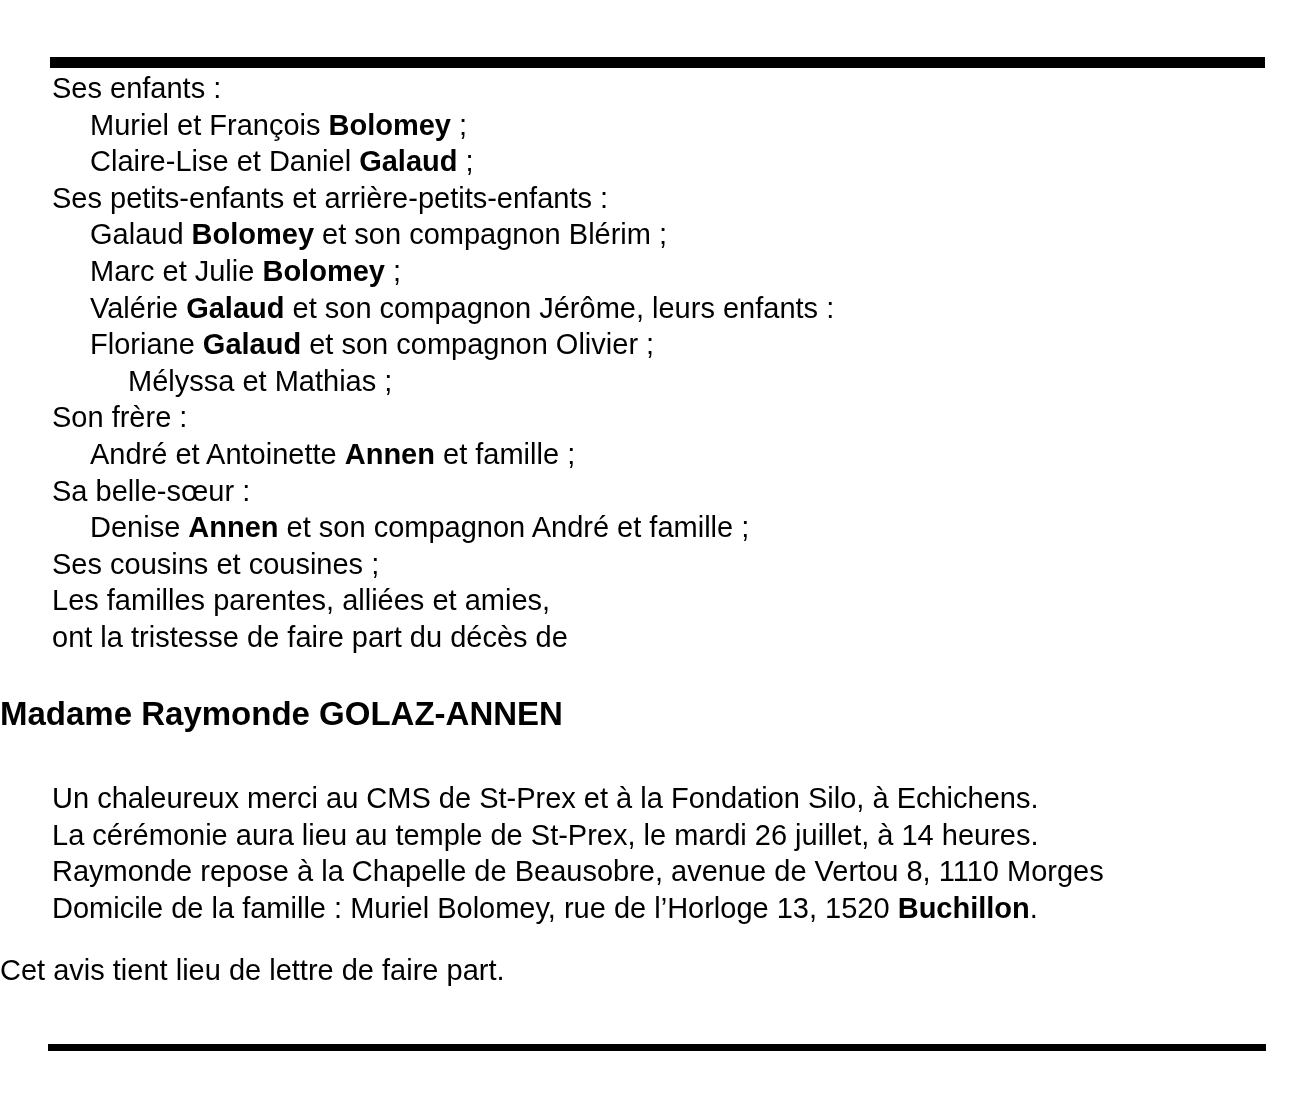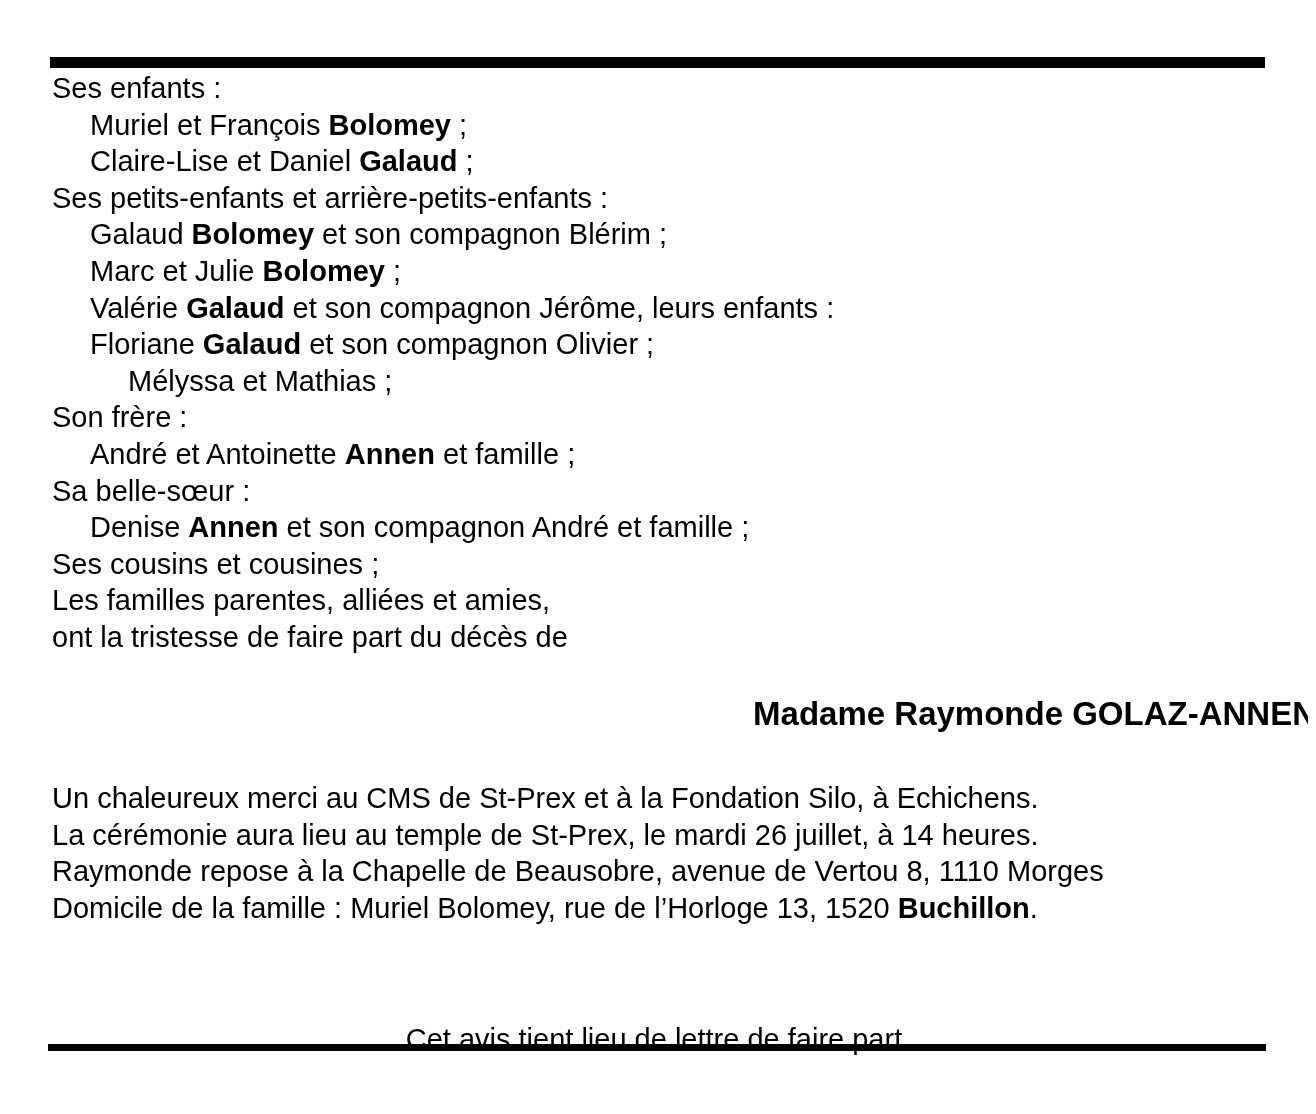--- a/index.html
+++ b/index.html
@@ -51,32 +51,32 @@
     white-space: nowrap;
   }
   .line.indent-1 { padding-left: 38px; }
   .line.indent-2 { padding-left: 76px; }
   .b { font-weight: 700; }
   .deceased-title {
     position: absolute;
     left: 0;
     top: 693px;
     width: 1316px;
-    text-align: right;
+    text-align: left;
     font-size: 33px;
     font-weight: 700;
     line-height: 42px;
     white-space: nowrap;
   }
   .closing-line {
     position: absolute;
     left: 0;
-    top: 1021px;
+    top: 952px;
     width: 1316px;
-    text-align: center;
+    text-align: left;
     font-size: 29px;
     line-height: 36.6px;
     white-space: nowrap;
   }
 </style>
 </head>
 <body>
 
 <div class="page">
 

